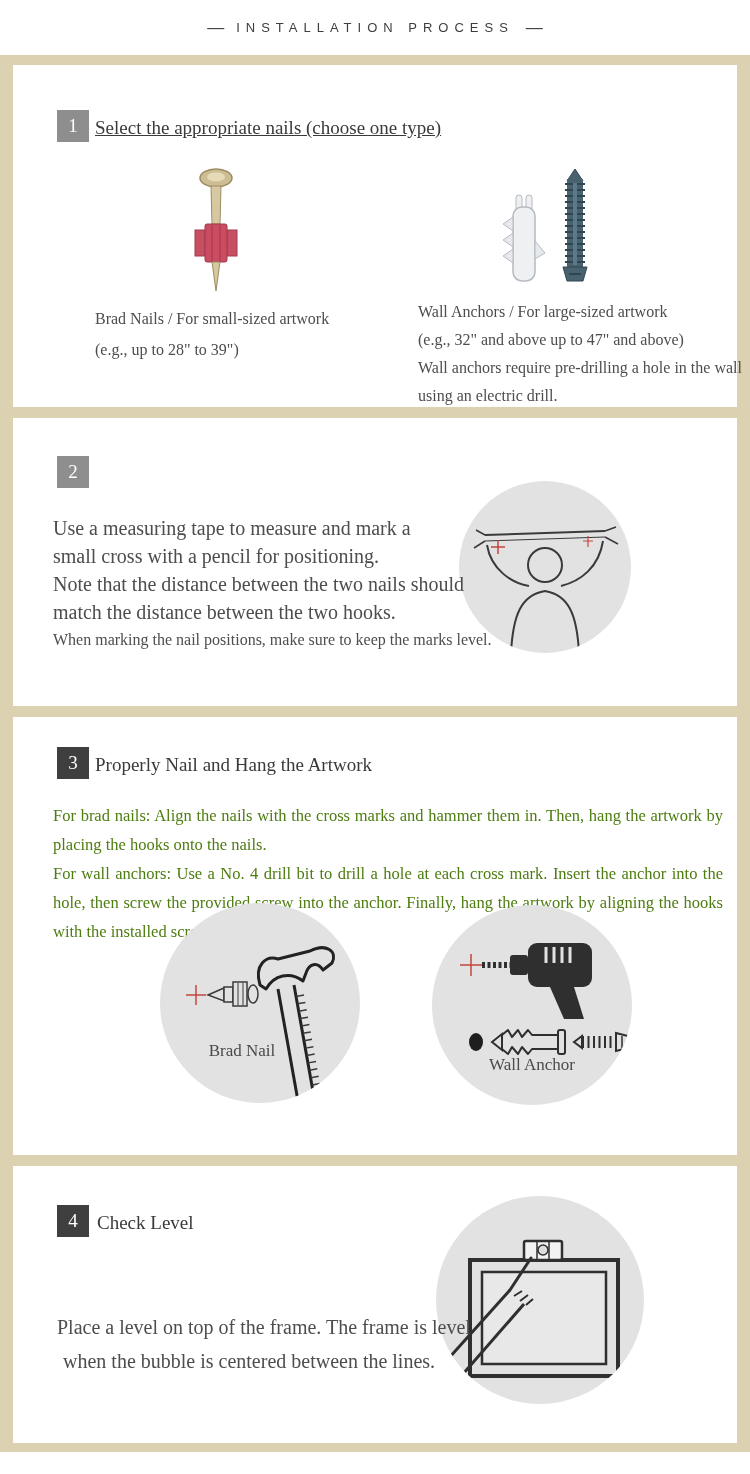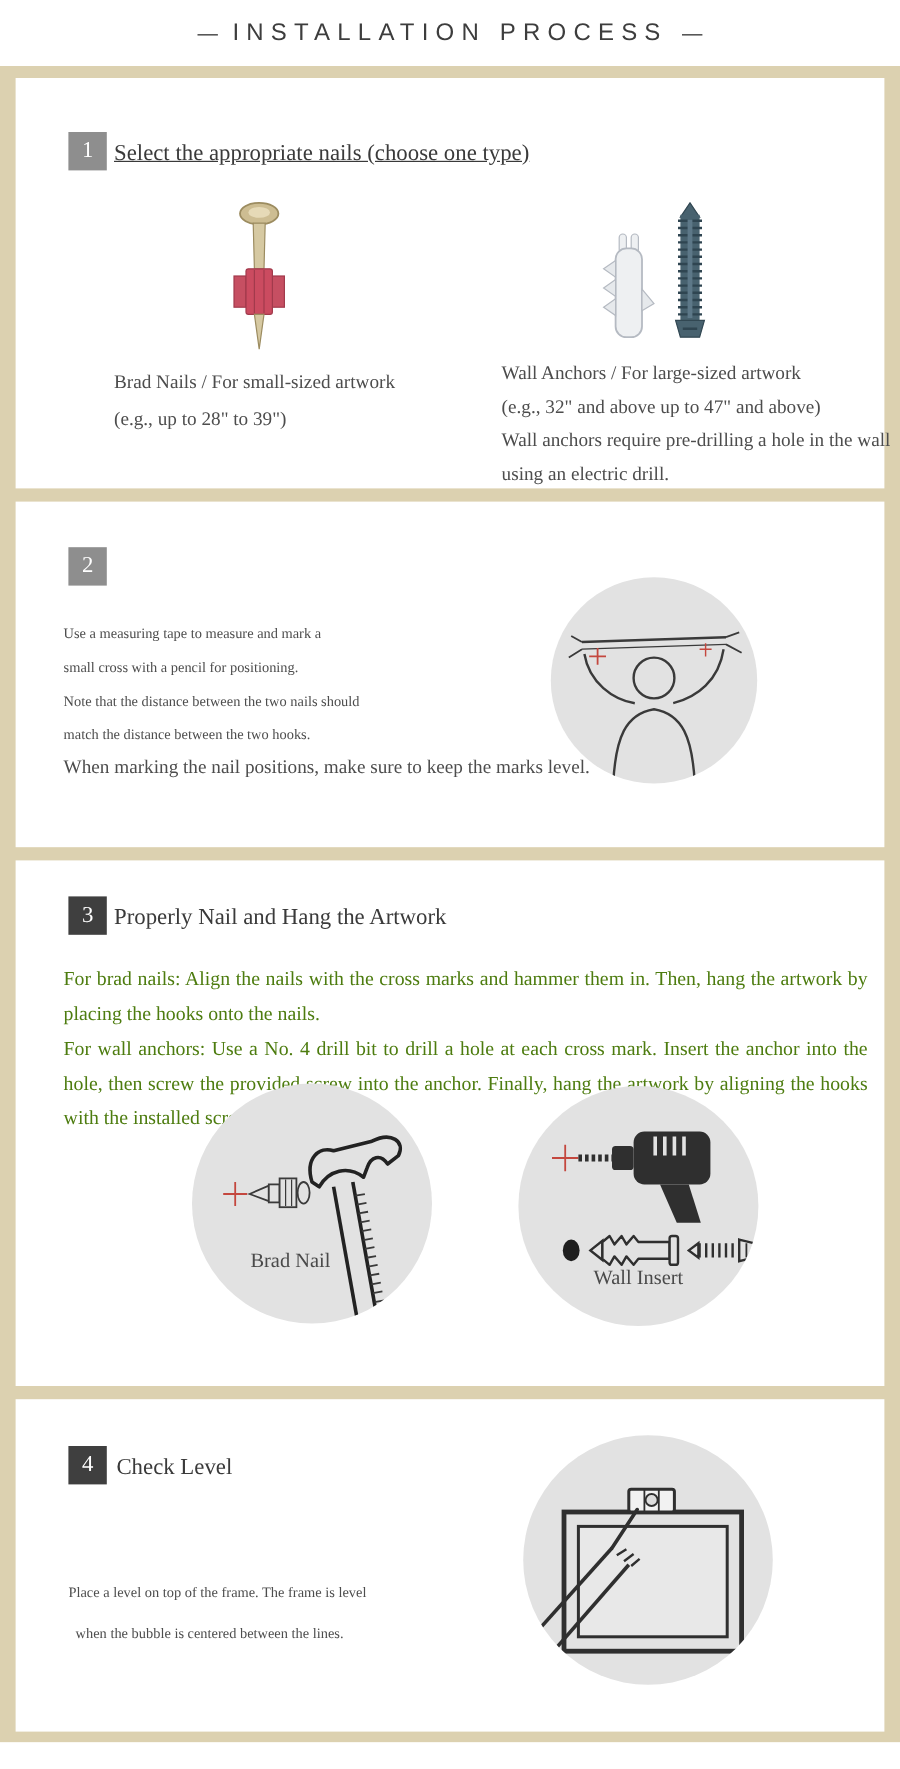--- a/index.html
+++ b/index.html
@@ -9,41 +9,41 @@
     font-family:"Liberation Serif", serif; background:#ffffff; overflow:hidden;
   }
   
   .masthead {
     height:55px; display:flex; align-items:center; justify-content:center;
     background:#ffffff; color:#3d3d3d;
   }
   .masthead .dash { font-family:"Liberation Sans", sans-serif; font-size:17px; margin:0 12px; color:#3d3d3d; }
   .masthead h1 {
     font-family:"Liberation Sans", sans-serif; font-weight:400;
-    font-size:20px; letter-spacing:6px; color:#3d3d3d;
+    font-size:13px; letter-spacing:6px; color:#3d3d3d;
   }
   
   .board { background:#dcd1b0; padding:10px 13px 9px 13px; }
   .card { position:relative; background:#ffffff; width:724px; }
   .card + .card { margin-top:11px; }
   .card1 { height:342px; }
   .card2 { height:288px; }
   .card3 { height:438px; }
   .card4 { height:277px; }
   .abs { position:absolute; }
   
   .badge {
     width:32px; height:32px; color:#ffffff; text-align:center;
     line-height:32px; font-size:19px;
   }
   .badge.gray { background:#8e8e8e; }
   .badge.dark { background:#3f3f3f; }
   
   .step-title { font-size:19px; font-weight:400; color:#3a3a3a; white-space:nowrap; }
-  .body-line { font-size:12px; color:#4d4d4d; white-space:nowrap; }
+  .body-line { font-size:20px; color:#4d4d4d; white-space:nowrap; }
   .caption-line { font-size:16px; color:#4d4d4d; white-space:nowrap; }
   .para { font-size:16.5px; color:#4d7c0f; line-height:29px; text-align:justify; }
   
   .circle {
     border-radius:50%; background:#e2e2e2; overflow:hidden;
   }
   .circle svg { display:block; }
   .circle-label {
     position:absolute; width:100%; text-align:center;
     font-size:17px; color:#4a4a4a;
@@ -173,21 +173,21 @@
           <polygon points="118,82 142,82 152,114 132,114" fill="#2f2f2f"></polygon>
           <ellipse cx="44" cy="137" rx="7" ry="9" fill="#1e1e1e"></ellipse>
           <polygon points="60,137 70,129 70,145" fill="#e2e2e2" stroke="#2f2f2f" stroke-width="2"></polygon>
           <path d="M70 130 L76 125 L80 132 L86 125 L90 132 L96 125 L100 130 H126 V144 H100 L96 149 L90 142 L86 149 L80 142 L76 149 L70 144 Z" fill="#e2e2e2" stroke="#2f2f2f" stroke-width="2" stroke-linejoin="round"></path>
           <rect x="126" y="125" width="7" height="24" rx="2" fill="#e2e2e2" stroke="#2f2f2f" stroke-width="2"></rect>
           <polygon points="142,137 150,131 150,143" fill="#e2e2e2" stroke="#2f2f2f" stroke-width="2"></polygon>
           <line x1="150" y1="137" x2="184" y2="137" stroke="#2f2f2f" stroke-width="12" stroke-dasharray="2 3.5"></line>
           <polygon points="184,128 196,131 196,143 184,146" fill="#e2e2e2" stroke="#2f2f2f" stroke-width="2"></polygon>
           <line x1="190" y1="131" x2="190" y2="143" stroke="#2f2f2f" stroke-width="1.5"></line>
         </svg>
-        <div class="circle-label" style="top:150px;">Wall Insert</div>
+        <div class="circle-label" style="top:150px;">Wall Anchor</div>
       </div>
     </section>
 
     <section class="card card4">
       <div class="abs badge dark" style="left:44px; top:39px;">4</div>
       <h2 class="abs step-title" style="left:84px; top:46px;">Check Level</h2>
 
       <div class="abs" style="left:44px; top:100px; line-height:34px; z-index:2;margin-top:44px;">
         <div class="body-line">Place a level on top of the frame. The frame is level</div>
         <div class="body-line" style="padding-left:6px;">when the bubble is centered between the lines.</div>

